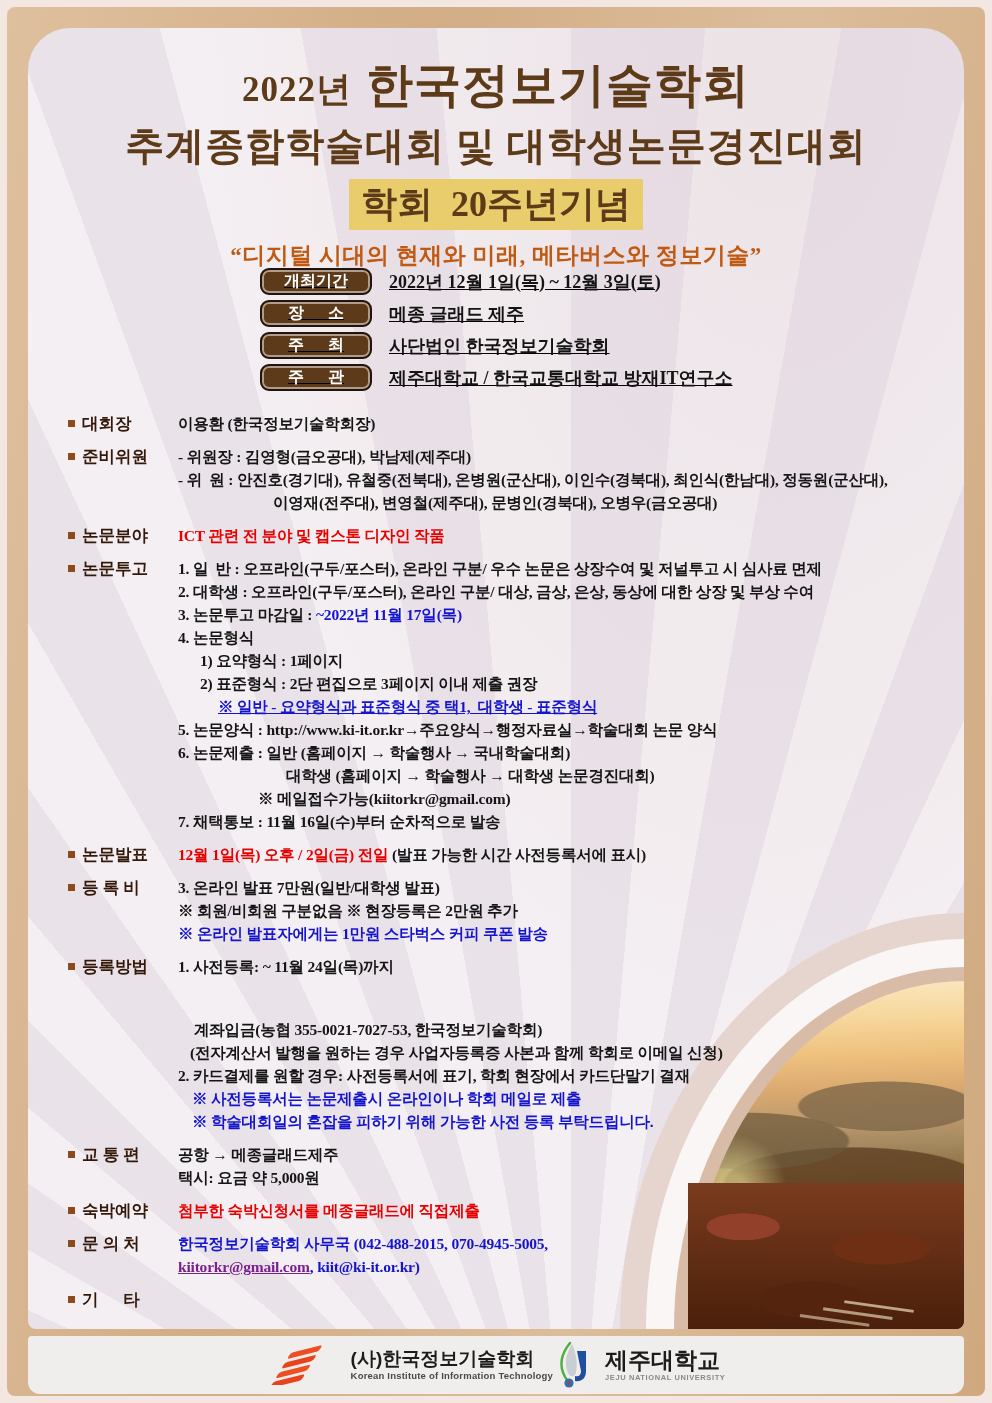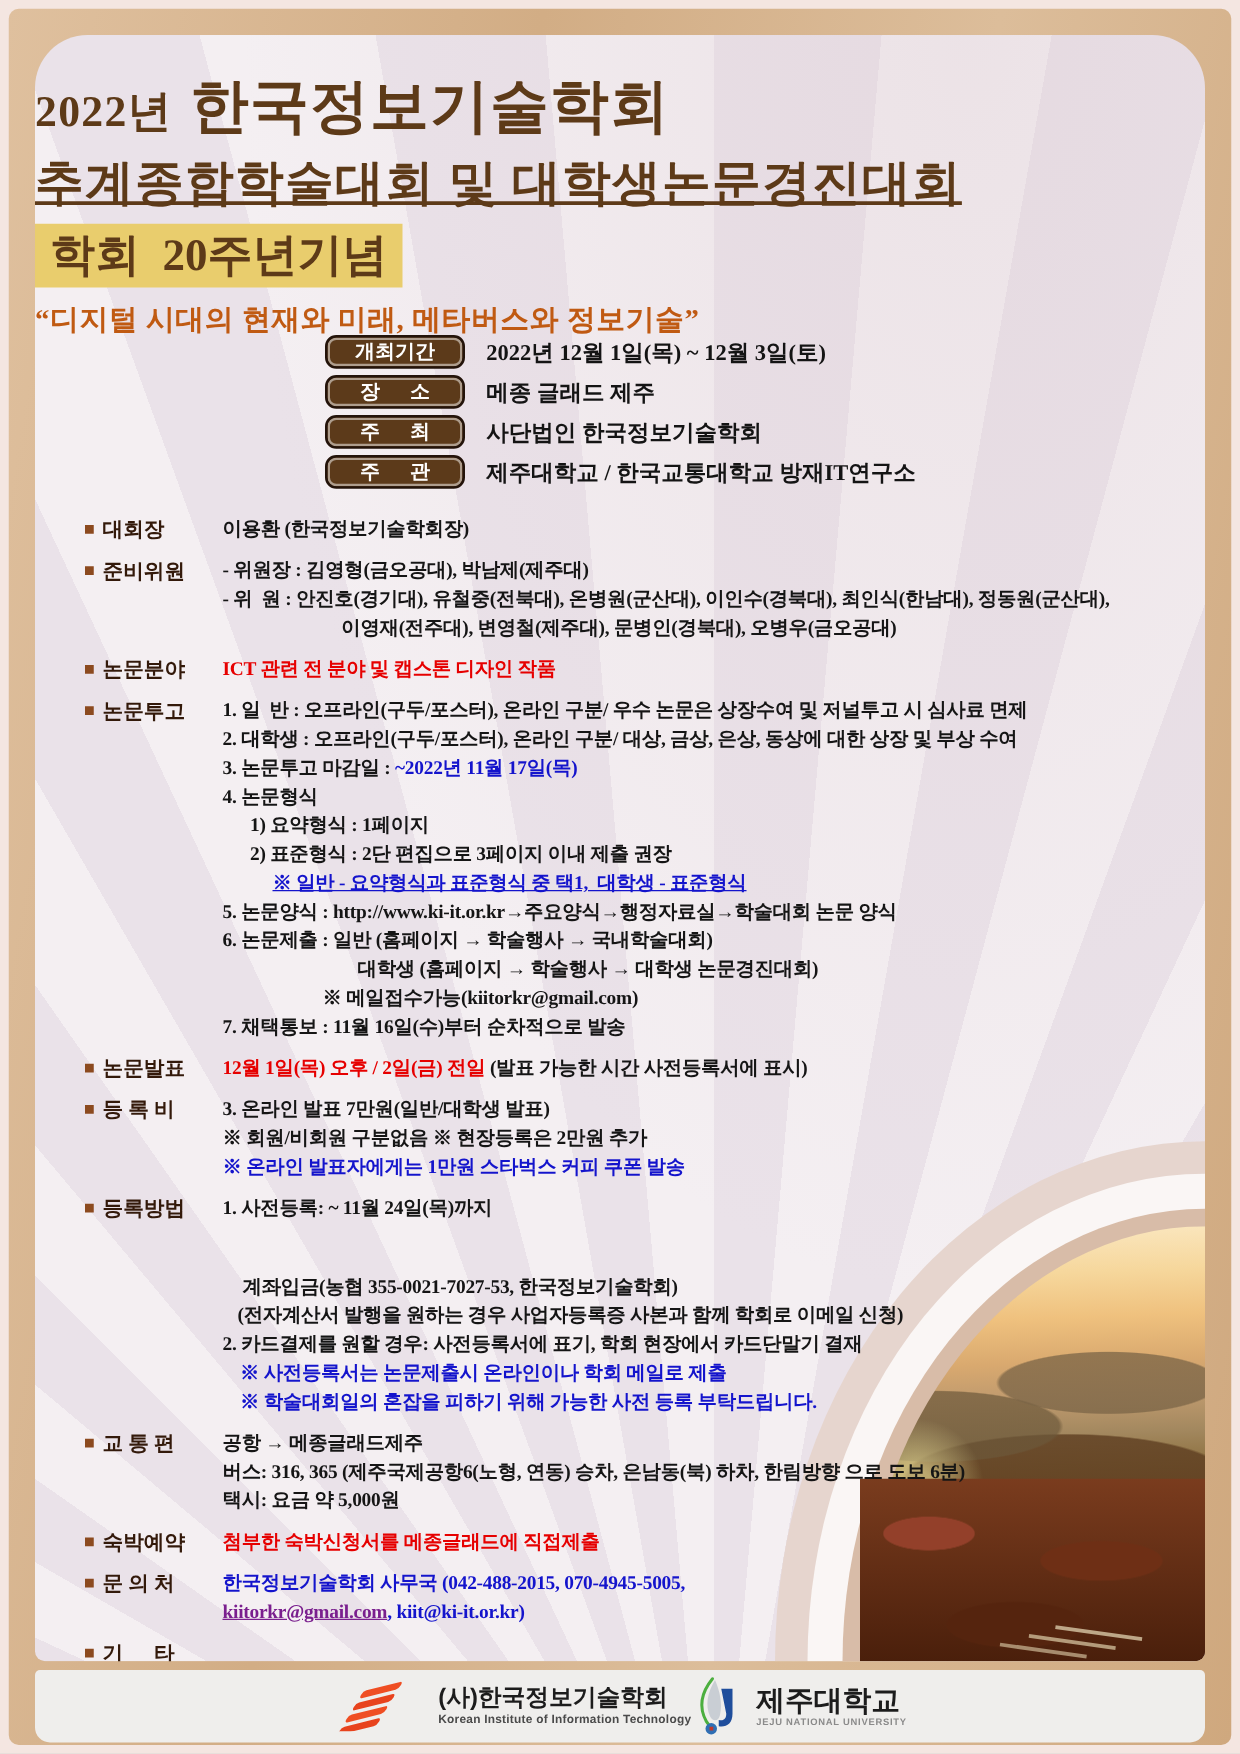--- a/index.html
+++ b/index.html
@@ -8,30 +8,30 @@
         font-family:"Liberation Serif",serif;}
   .frame{position:absolute;inset:7px;border-radius:8px;
          background:linear-gradient(100deg,#dfc09e 0%,#d2ad85 35%,#dcbd9a 65%,#cfa87e 100%);}
   .content{position:absolute;left:28px;top:28px;right:28px;bottom:74px;
            border-radius:42px 42px 8px 8px;overflow:hidden;
            background:
              radial-gradient(ellipse at 80% 0%, rgba(221,203,209,.35), transparent 55%),
              repeating-conic-gradient(from 225deg at 58% 118%, #f4eff2 0deg 5deg, #eae2e9 5deg 10deg),
              #f1ecef;}
   
-  .header{position:absolute;left:0;right:0;top:26px;text-align:left;z-index:4;}
+  .header{position:absolute;left:0;right:0;top:26px;text-align:center;z-index:4;}
   .t-year{font-size:35px;font-weight:600;color:#5d3a18;letter-spacing:1px;margin-right:14px;}
   .t-org{font-size:47px;font-weight:800;color:#5d3a18;letter-spacing:1px;}
-  .t-line2{font-size:39px;font-weight:800;color:#5d3a18;margin-top:2px;letter-spacing:1px;text-decoration:underline;}
+  .t-line2{font-size:39px;font-weight:800;color:#5d3a18;margin-top:2px;letter-spacing:1px;}
   .t-hl{display:inline-block;font-size:36px;font-weight:800;color:#5d3a18;background:#e9cd6d;
         padding:1px 12px;margin-top:6px;white-space:pre;}
   .t-slogan{font-size:23px;font-weight:700;color:#c05a12;margin-top:10px;letter-spacing:.5px;}
   
   .info{position:absolute;left:232px;top:240px;z-index:4;}
-  .info-row{display:flex;align-items:center;margin-bottom:5px;height:27px;}
+  .info-row{display:flex;align-items:center;margin-bottom:5px;height:27px;text-decoration:underline;}
   .info-label{width:112px;height:27px;box-sizing:border-box;background:#5c3a1a;
               border:2px solid #23130a;border-radius:9px;
               box-shadow:inset 0 0 0 2px rgba(255,255,255,.5);
               color:#fff;font-weight:800;font-size:16px;display:flex;align-items:center;
               justify-content:center;white-space:pre;flex:none;}
   .info-value{font-size:18px;font-weight:700;color:#141414;margin-left:17px;white-space:pre;}
   
   .sections{position:absolute;left:40px;top:384px;width:924px;z-index:4;}
   .section{display:flex;margin-bottom:10px;}
   .sec-left{width:110px;flex:none;display:flex;align-items:flex-start;}
@@ -204,21 +204,20 @@
             <div class="line" style="padding-left: 14px;"><span class="c-b">※ 학술대회일의 혼잡을 피하기 위해 가능한 사전 등록 부탁드립니다.</span></div>
           </div>
         </div>
         <div class="section">
           <div class="sec-left">
             <span class="bullet"></span>
             <span class="sec-label">교 통 편</span>
           </div>
           <div class="sec-lines">
             <div class="line"><span class="c-k">공항 → 메종글래드제주</span></div>
-            <div class="line"><span class="c-k">버스: 316, 365 (제주국제공항6(노형, 연동) 승차, 은남동(북) 하차, 한림방향 으로 도보 6분)</span></div>
             <div class="line"><span class="c-k">택시: 요금 약 5,000원</span></div>
           </div>
         </div>
         <div class="section">
           <div class="sec-left">
             <span class="bullet"></span>
             <span class="sec-label">숙박예약</span>
           </div>
           <div class="sec-lines">
             <div class="line"><span class="c-r">첨부한 숙박신청서를 메종글래드에 직접제출</span></div>

